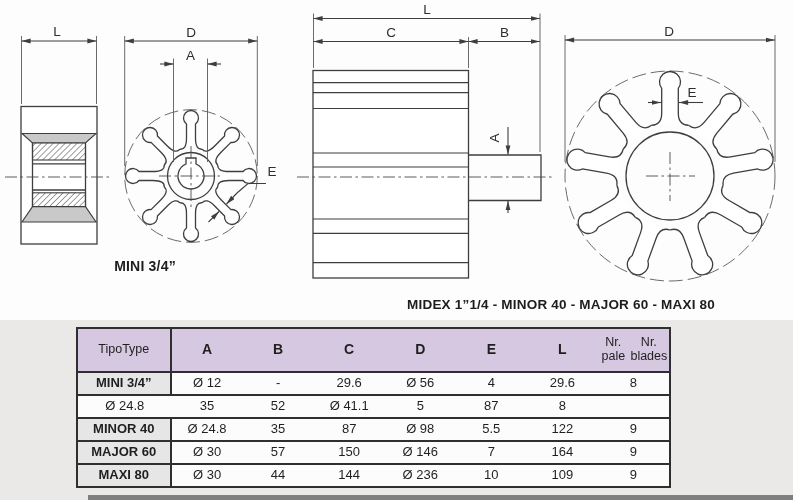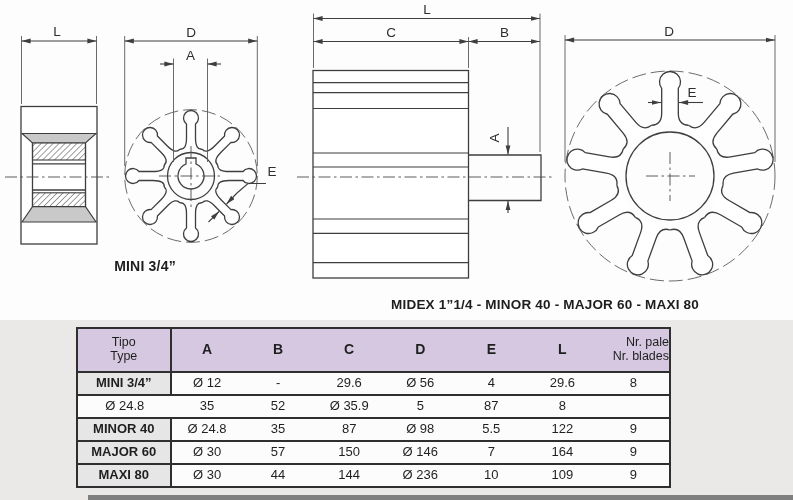--- a/index.html
+++ b/index.html
@@ -13,34 +13,34 @@
   .hat{fill:url(#hatch);stroke:#3e3e3e;stroke-width:1.1;}
   .dim{stroke:#3e3e3e;stroke-width:1.1;fill:none;}
   .ext{stroke:#5a5a5a;stroke-width:0.9;fill:none;}
   .cl{stroke:#4a4a4a;stroke-width:0.9;fill:none;stroke-dasharray:12 3.5 2.5 3.5;}
   .dash{stroke:#5a5a5a;stroke-width:0.9;fill:none;stroke-dasharray:14 5;}
   .blade{fill:#ffffff;stroke:#3e3e3e;stroke-width:1.3;stroke-linejoin:round;}
   text.dlabel{font:13.5px "Liberation Sans",sans-serif;fill:#2e2e2e;text-anchor:middle;}
   .caption{position:absolute;font-weight:bold;color:#1d1d1d;text-align:center;
            font-size:13.5px;letter-spacing:.2px;}
   #cap-mini{left:95px;top:258px;width:100px;font-size:14px;}
-  #cap-large{left:379px;top:297px;width:332px;}
+  #cap-large{left:395px;top:297px;width:332px;}
   
   #spec-table{position:absolute;left:76px;top:327px;width:591px;border:2px solid #2f2f2f;
               background:#fbfbfb;color:#1f1f1f;}
   .trow{display:grid;grid-template-columns:93.5px repeat(7,1fr);align-items:center;}
   .trow.head{height:42px;background:#d5c8e0;}
   .trow.data{height:21px;border-top:2px solid #2f2f2f;background:#fcfcfc;}
   .tc{text-align:center;font-size:13px;line-height:1.1;}
   .tc.type{height:100%;display:flex;align-items:center;justify-content:center;
            border-right:2px solid #2f2f2f;box-sizing:border-box;}
   .trow.data .tc.type{background:#e6e6e6;font-weight:bold;font-size:13px;}
   .trow.head .tc.type{background:transparent;}
   .hcol{font-weight:bold;font-size:14px;}
-  .stack{display:flex;flex-direction:column;justify-content:center;text-align:right;}
+  .stack{display:flex;flex-direction:row;justify-content:center;}
   .stack .it{}
   .stack span{font-size:12.5px;}
   #bottom-strip{position:absolute;left:88px;top:494.5px;width:705px;height:5.5px;background:#7f7f7f;}
 </style>
 </head>
 <body>
 
 <div id="stage">
 
   <div id="lower-panel"></div>
@@ -195,21 +195,21 @@
       <div class="tc">29.6</div>
       <div class="tc">Ø 56</div>
       <div class="tc">4</div>
       <div class="tc">29.6</div>
       <div class="tc">8</div>
     </div>
     <div class="trow data">
       <div class="tc">Ø 24.8</div>
       <div class="tc">35</div>
       <div class="tc">52</div>
-      <div class="tc">Ø 35.9</div>
+      <div class="tc">Ø 41.1</div>
       <div class="tc">5</div>
       <div class="tc">87</div>
       <div class="tc">8</div>
     </div>
     <div class="trow data">
       <div class="tc type">MINOR 40</div>
       <div class="tc">Ø 24.8</div>
       <div class="tc">35</div>
       <div class="tc">87</div>
       <div class="tc">Ø 98</div>

